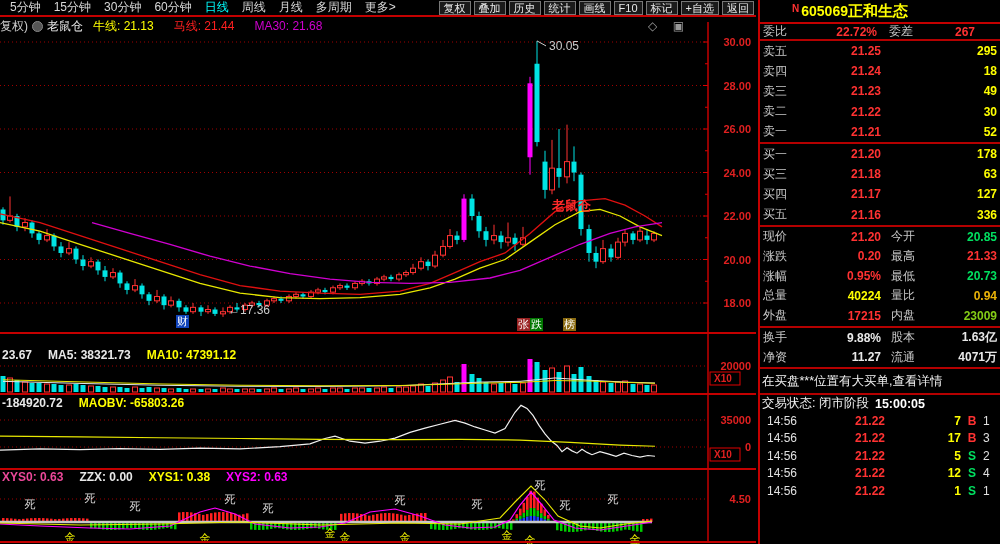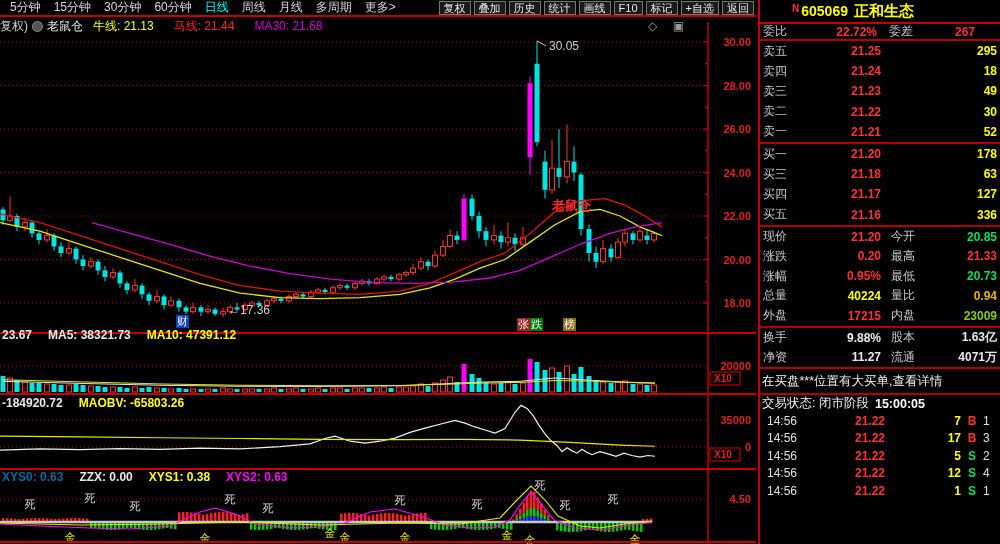--- a/index.html
+++ b/index.html
@@ -24,21 +24,21 @@
   .panel-legend{position:absolute;left:2px;font-size:12px;white-space:nowrap;z-index:3;}
   .panel-legend .lg-item{margin-right:16px;font-weight:bold;}
   
   .anno{position:absolute;font-size:12px;z-index:3;white-space:nowrap;}
   .badge{position:absolute;font-size:11px;color:#fff;padding:0 1px;line-height:13px;z-index:3;}
   
   .right-panel{position:absolute;left:758px;top:0;width:242px;height:544px;background:#000;
     border-left:2px solid #c40000;font-size:12px;color:#ccc;box-sizing:border-box;}
   .rp-header{height:22px;border-bottom:2px solid #c40000;display:flex;align-items:center;padding-left:32px;}
   .flag{color:#ff3232;font-size:10px;font-weight:bold;margin-right:2px;transform:translateY(-3px);}
-  .code{color:#ffff00;font-weight:bold;font-size:14px;margin-right:6px;}
+  .code{color:#ffff00;font-weight:bold;font-size:14px;}
   .sname{color:#ffff00;font-weight:bold;font-size:15px;}
   .rp-sep{height:2px;background:#b40000;}
   .rp-row{display:flex;align-items:center;height:20.2px;padding:0 3px;}
   .rp-row .lbl{flex:0 0 48px;color:#c8c8c8;}
   .rp-row .pricecol{flex:0 0 70px;text-align:right;font-weight:bold;}
   .rp-row .volcol{flex:1;text-align:right;font-weight:bold;color:#ffff00;}
   .weibi{height:15px;}
   .weibi .v1{flex:0 0 66px;text-align:right;font-weight:bold;color:#ff3232;}
   .weibi .lbl2{flex:0 0 44px;margin-left:12px;color:#c8c8c8;}
   .weibi .v2{flex:1;text-align:center;font-weight:bold;color:#ff3232;}
@@ -641,23 +641,23 @@
       </g>
       <g>
         <polyline points="0,333 756,333" fill="none" stroke="#c40000" stroke-width="2"></polyline>
         <polyline points="0,394 756,394" fill="none" stroke="#c40000" stroke-width="2"></polyline>
         <polyline points="0,469 756,469" fill="none" stroke="#c40000" stroke-width="2"></polyline>
         <polyline points="0,542 756,542" fill="none" stroke="#c40000" stroke-width="2"></polyline>
         <polyline points="708,22 708,542" fill="none" stroke="#c40000" stroke-width="1.5"></polyline>
       </g>
     </svg>
 
-  <div class="panel-legend" style="top:328px" id="vol-legend"><span class="lg-item" style="color: rgb(232, 232, 232);">23.67</span><span class="lg-item" style="color: rgb(232, 232, 232);">MA5: 38321.73</span><span class="lg-item" style="color: rgb(255, 255, 0);">MA10: 47391.12</span></div>
+  <div class="panel-legend" style="top:348px" id="vol-legend"><span class="lg-item" style="color: rgb(232, 232, 232);">23.67</span><span class="lg-item" style="color: rgb(232, 232, 232);">MA5: 38321.73</span><span class="lg-item" style="color: rgb(255, 255, 0);">MA10: 47391.12</span></div>
   <div class="panel-legend" style="top:396px" id="obv-legend"><span class="lg-item" style="color: rgb(232, 232, 232);">-184920.72</span><span class="lg-item" style="color: rgb(255, 255, 0);">MAOBV: -65803.26</span></div>
-  <div class="panel-legend" style="top:470px" id="xys-legend"><span class="lg-item" style="color: #0369a1;">XYS0: 0.63</span><span class="lg-item" style="color: rgb(232, 232, 232);">ZZX: 0.00</span><span class="lg-item" style="color: rgb(255, 255, 0);">XYS1: 0.38</span><span class="lg-item" style="color: rgb(255, 0, 255);">XYS2: 0.63</span></div>
+  <div class="panel-legend" style="top:470px" id="xys-legend"><span class="lg-item" style="color: #ec4899;">XYS0: 0.63</span><span class="lg-item" style="color: rgb(232, 232, 232);">ZZX: 0.00</span><span class="lg-item" style="color: rgb(255, 255, 0);">XYS1: 0.38</span><span class="lg-item" style="color: rgb(255, 0, 255);">XYS2: 0.63</span></div>
   <div id="anno-layer">
       <div class="anno" style="left: 552px; top: 197px; color: rgb(255, 42, 42); font-weight: bold; font-size: 13px;">老鼠仓</div>
       <div class="badge" style="left: 176px; top: 315px; background: rgb(17, 68, 187);">财</div>
       <div class="badge" style="left: 517px; top: 318px; background: rgb(153, 34, 34);">张</div>
       <div class="badge" style="left: 530px; top: 318px; background: rgb(0, 119, 0);">跌</div>
       <div class="badge" style="left: 563px; top: 318px; background: rgb(138, 106, 16);">榜</div>
     </div>
 
   <div class="right-panel">
     <div class="rp-header">

